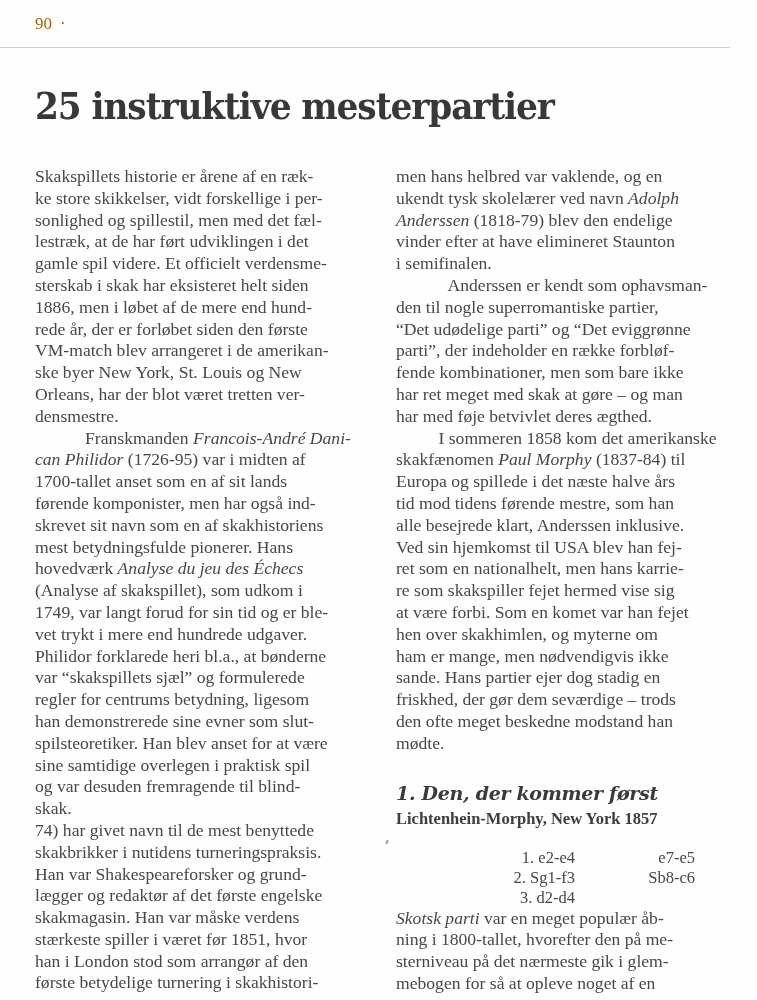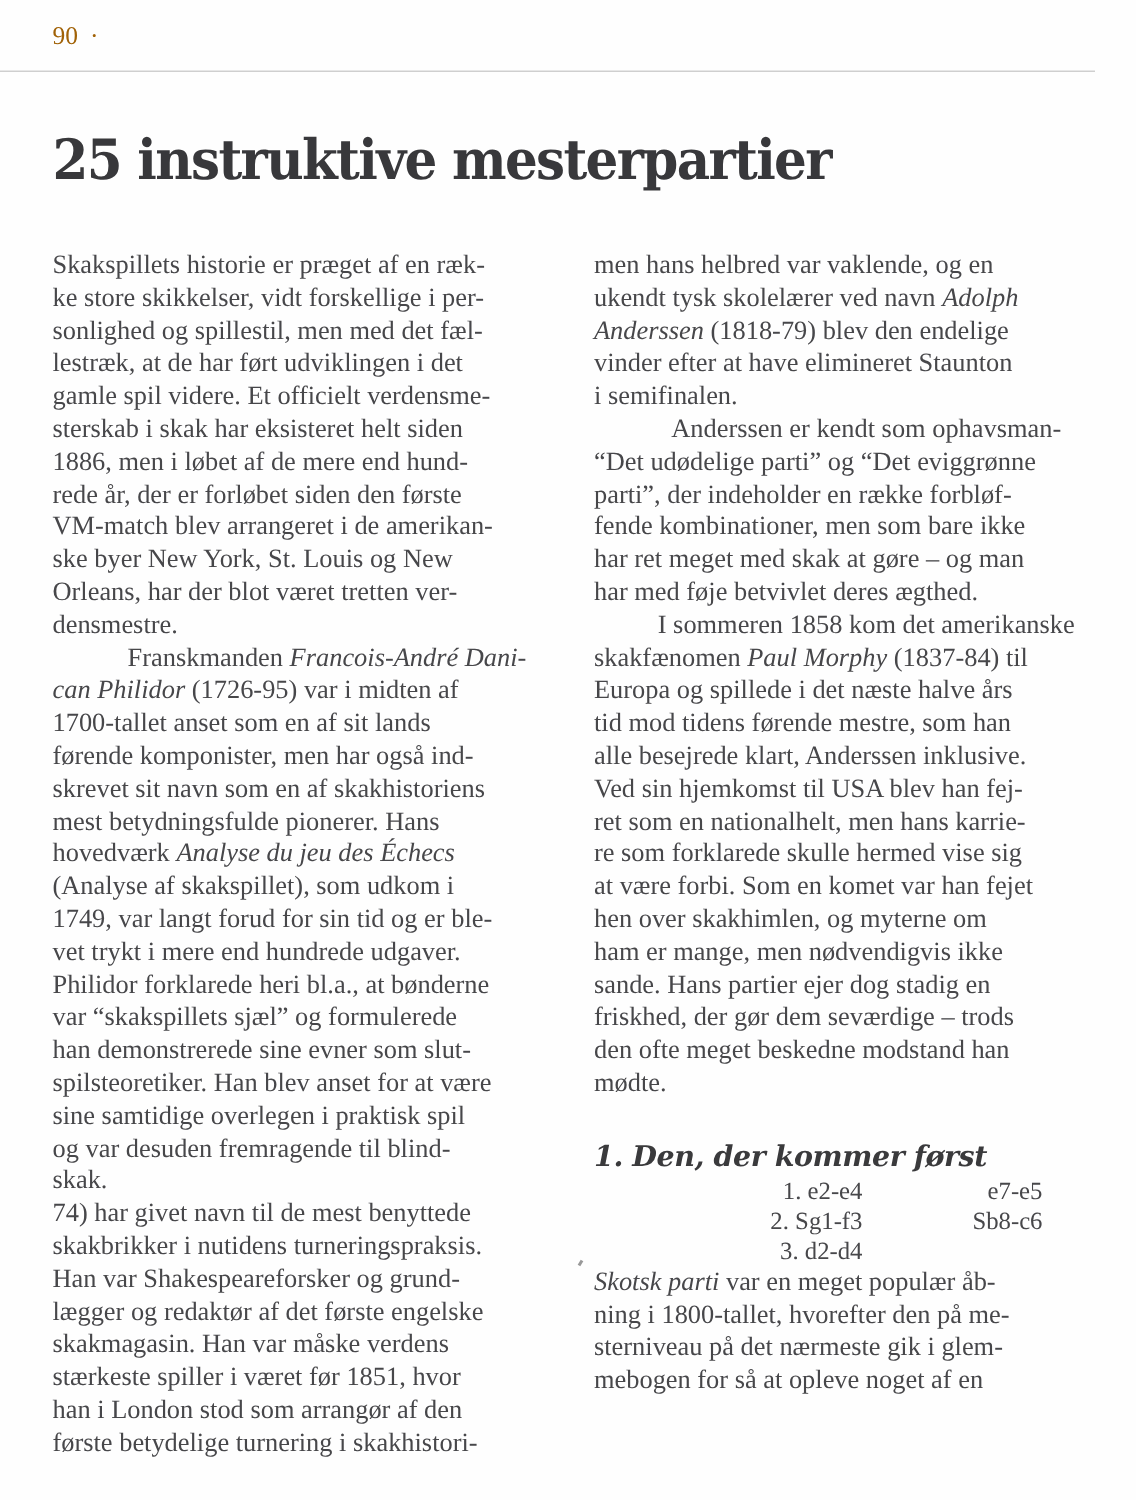--- a/index.html
+++ b/index.html
@@ -100,21 +100,21 @@
 <body>
 
 <div class="page-header">
   <span>90</span><span class="dot">·</span>
 </div>
 <div class="header-rule"></div>
 
 <h1 class="title">25 instruktive mesterpartier</h1>
 
 <div class="col col-left" id="col-left">
-    <span class="line"><span>Skakspillets historie er præget af en ræk-</span></span>
+    <span class="line"><span>Skakspillets historie er årene af en ræk-</span></span>
     <span class="line"><span>ke store skikkelser, vidt forskellige i per-</span></span>
     <span class="line"><span>sonlighed og spillestil, men med det fæl-</span></span>
     <span class="line"><span>lestræk, at de har ført udviklingen i det</span></span>
     <span class="line"><span>gamle spil videre. Et officielt verdensme-</span></span>
     <span class="line"><span>sterskab i skak har eksisteret helt siden</span></span>
     <span class="line"><span>1886, men i løbet af de mere end hund-</span></span>
     <span class="line"><span>rede år, der er forløbet siden den første</span></span>
     <span class="line"><span>VM-match blev arrangeret i de amerikan-</span></span>
     <span class="line"><span>ske byer New York, St. Louis og New</span></span>
     <span class="line"><span>Orleans, har der blot været tretten ver-</span></span>
@@ -124,20 +124,21 @@
     <span class="line"><span>1700-tallet anset som en af sit lands</span></span>
     <span class="line"><span>førende komponister, men har også ind-</span></span>
     <span class="line"><span>skrevet sit navn som en af skakhistoriens</span></span>
     <span class="line"><span>mest betydningsfulde pionerer. Hans</span></span>
     <span class="line"><span>hovedværk </span><em>Analyse du jeu des Échecs</em></span>
     <span class="line"><span>(Analyse af skakspillet), som udkom i</span></span>
     <span class="line"><span>1749, var langt forud for sin tid og er ble-</span></span>
     <span class="line"><span>vet trykt i mere end hundrede udgaver.</span></span>
     <span class="line"><span>Philidor forklarede heri bl.a., at bønderne</span></span>
     <span class="line"><span>var “skakspillets sjæl” og formulerede</span></span>
+    <span class="line"><span>regler for centrums betydning, ligesom</span></span>
     <span class="line"><span>han demonstrerede sine evner som slut-</span></span>
     <span class="line"><span>spilsteoretiker. Han blev anset for at være</span></span>
     <span class="line"><span>sine samtidige overlegen i praktisk spil</span></span>
     <span class="line"><span>og var desuden fremragende til blind-</span></span>
     <span class="line"><span>skak.</span></span>
     <span class="line"><span>74) har givet navn til de mest benyttede</span></span>
     <span class="line"><span>skakbrikker i nutidens turneringspraksis.</span></span>
     <span class="line"><span>Han var Shakespeareforsker og grund-</span></span>
     <span class="line"><span>lægger og redaktør af det første engelske</span></span>
     <span class="line"><span>skakmagasin. Han var måske verdens</span></span>
@@ -147,44 +148,46 @@
   </div>
 
 <div class="col col-right">
   <div id="col-right-body">
       <span class="line"><span>men hans helbred var vaklende, og en</span></span>
       <span class="line"><span>ukendt tysk skolelærer ved navn </span><em>Adolph</em></span>
       <span class="line"><em>Anderssen</em><span> (1818-79) blev den endelige</span></span>
       <span class="line"><span>vinder efter at have elimineret Staunton</span></span>
       <span class="line"><span>i semifinalen.</span></span>
       <span class="line indent"><span>Anderssen er kendt som ophavsman-</span></span>
+      <span class="line"><span>den til nogle superromantiske partier,</span></span>
       <span class="line"><span>“Det udødelige parti” og “Det eviggrønne</span></span>
       <span class="line"><span>parti”, der indeholder en række forbløf-</span></span>
       <span class="line"><span>fende kombinationer, men som bare ikke</span></span>
       <span class="line"><span>har ret meget med skak at gøre – og man</span></span>
       <span class="line"><span>har med føje betvivlet deres ægthed.</span></span>
       <span class="line indent"><span>I sommeren 1858 kom det amerikanske</span></span>
       <span class="line"><span>skakfænomen </span><em>Paul Morphy</em><span> (1837-84) til</span></span>
       <span class="line"><span>Europa og spillede i det næste halve års</span></span>
       <span class="line"><span>tid mod tidens førende mestre, som han</span></span>
       <span class="line"><span>alle besejrede klart, Anderssen inklusive.</span></span>
       <span class="line"><span>Ved sin hjemkomst til USA blev han fej-</span></span>
       <span class="line"><span>ret som en nationalhelt, men hans karrie-</span></span>
-      <span class="line"><span>re som forklarede skulle hermed vise sig</span></span>
+      <span class="line"><span>re som skakspiller fejet hermed vise sig</span></span>
       <span class="line"><span>at være forbi. Som en komet var han fejet</span></span>
       <span class="line"><span>hen over skakhimlen, og myterne om</span></span>
       <span class="line"><span>ham er mange, men nødvendigvis ikke</span></span>
       <span class="line"><span>sande. Hans partier ejer dog stadig en</span></span>
       <span class="line"><span>friskhed, der gør dem seværdige – trods</span></span>
       <span class="line"><span>den ofte meget beskedne modstand han</span></span>
       <span class="line"><span>mødte.</span></span>
     </div>
   <div class="section-head">
     <span class="line">1. Den, der kommer først</span>
   </div>
+  <div class="game-sub">Lichtenhein-Morphy, New York 1857</div>
   <div class="moves" id="moves">
       <span>1. e2-e4</span>
       <span>e7-e5</span>
       <span>2. Sg1-f3</span>
       <span>Sb8-c6</span>
       <span>3. d2-d4</span>
       <span></span>
     </div>
   <div id="after-moves">
       <span class="line"><em>Skotsk parti</em><span> var en meget populær åb-</span></span>

